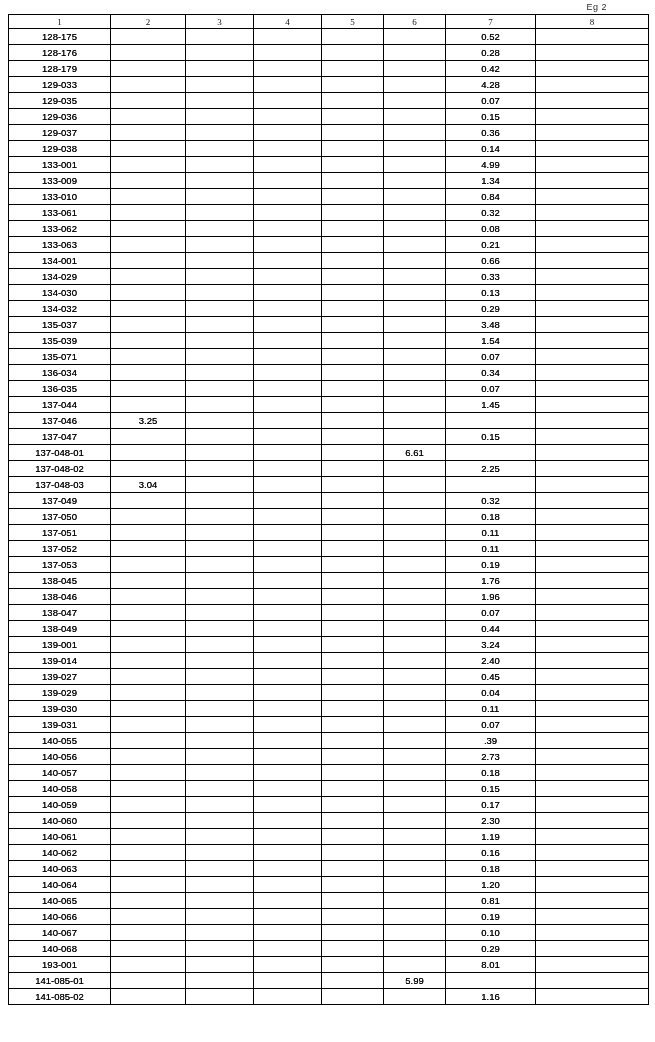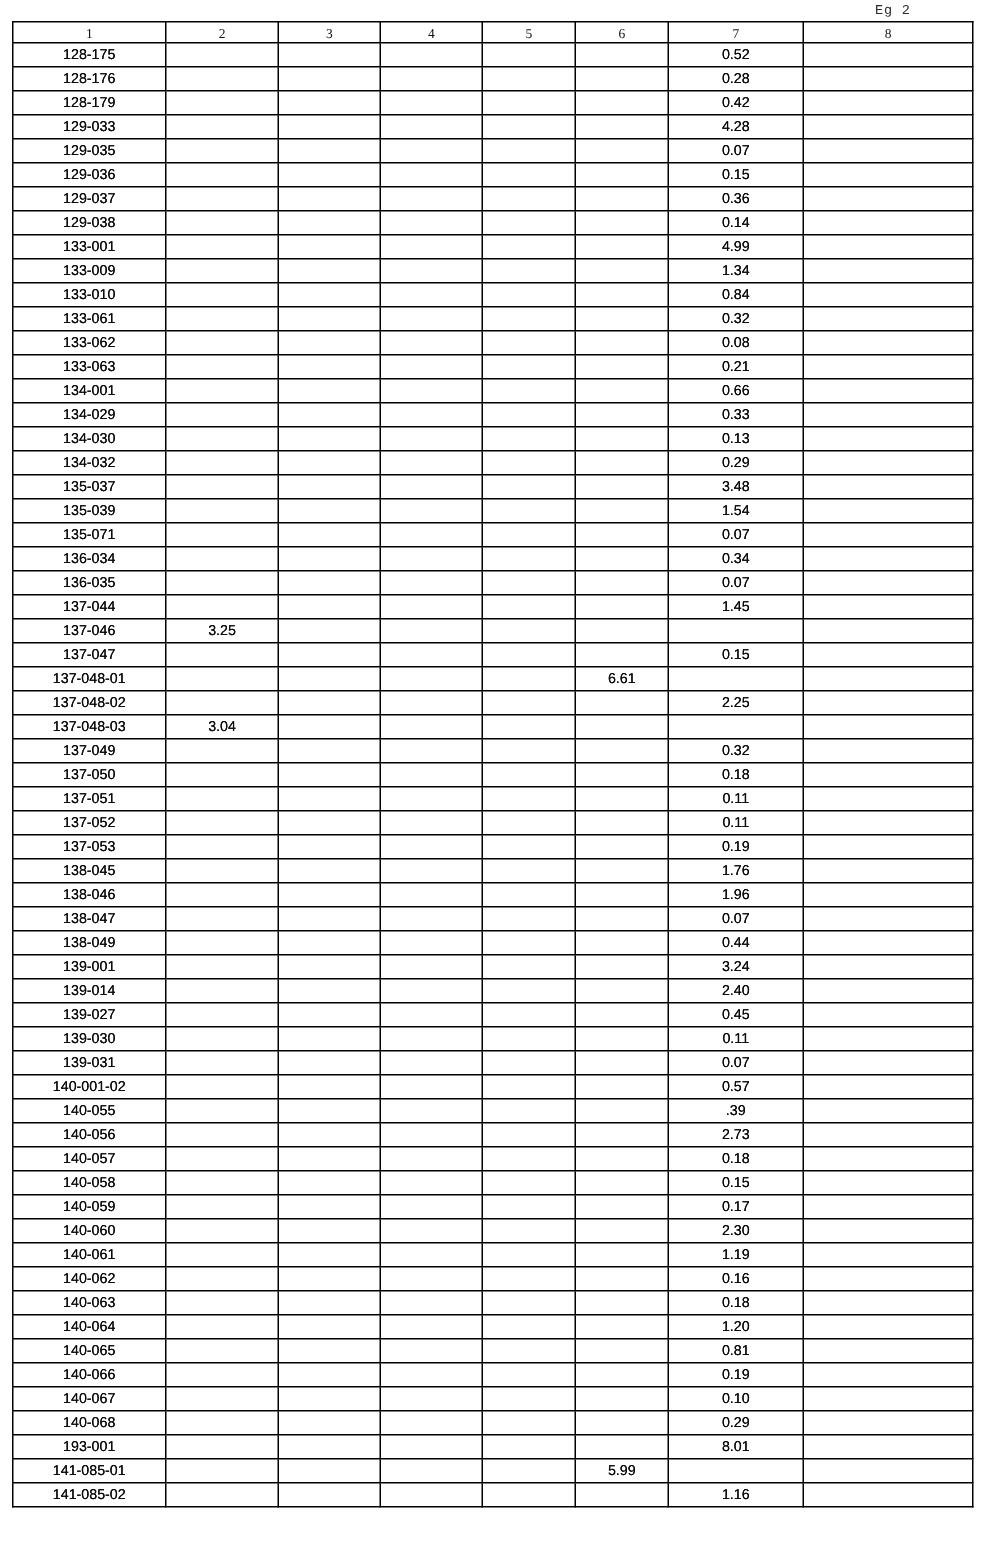--- a/index.html
+++ b/index.html
@@ -20,21 +20,21 @@
     height: 1042px;
     box-sizing: border-box;
   }
   .page-label {
     position: absolute;
     top: 2px;
     right: 48px;
     font-size: 9px;
     color: #2b2b2b;
     letter-spacing: 0.5px;
-    font-family: Liberation Mono, monospace;
+    font-family: Liberation Sans, sans-serif;
   }
   .table-wrap {
     position: absolute;
     top: 14px;
     left: 8px;
     width: 640px;
   }
   table.grid {
     border-collapse: collapse;
     width: 640px;
@@ -522,47 +522,47 @@
             <td class="cell-id">139-027</td>
             <td class="cell-num"></td>
             <td class="cell-num"></td>
             <td class="cell-num"></td>
             <td class="cell-num"></td>
             <td class="cell-num"></td>
             <td class="cell-num">0.45</td>
             <td class="cell-num"></td>
           </tr>
           <tr>
+            <td class="cell-id">139-029</td>
+            <td class="cell-num"></td>
+            <td class="cell-num"></td>
+            <td class="cell-num"></td>
+            <td class="cell-num"></td>
+            <td class="cell-num"></td>
+            <td class="cell-num">0.04</td>
+            <td class="cell-num"></td>
+          </tr>
+          <tr>
             <td class="cell-id">139-030</td>
             <td class="cell-num"></td>
             <td class="cell-num"></td>
             <td class="cell-num"></td>
             <td class="cell-num"></td>
             <td class="cell-num"></td>
             <td class="cell-num">0.11</td>
             <td class="cell-num"></td>
           </tr>
           <tr>
             <td class="cell-id">139-031</td>
             <td class="cell-num"></td>
             <td class="cell-num"></td>
             <td class="cell-num"></td>
             <td class="cell-num"></td>
             <td class="cell-num"></td>
             <td class="cell-num">0.07</td>
-            <td class="cell-num"></td>
-          </tr>
-          <tr>
-            <td class="cell-id">140-001-02</td>
-            <td class="cell-num"></td>
-            <td class="cell-num"></td>
-            <td class="cell-num"></td>
-            <td class="cell-num"></td>
-            <td class="cell-num"></td>
-            <td class="cell-num">0.57</td>
             <td class="cell-num"></td>
           </tr>
           <tr>
             <td class="cell-id">140-055</td>
             <td class="cell-num"></td>
             <td class="cell-num"></td>
             <td class="cell-num"></td>
             <td class="cell-num"></td>
             <td class="cell-num"></td>
             <td class="cell-num">.39</td>

